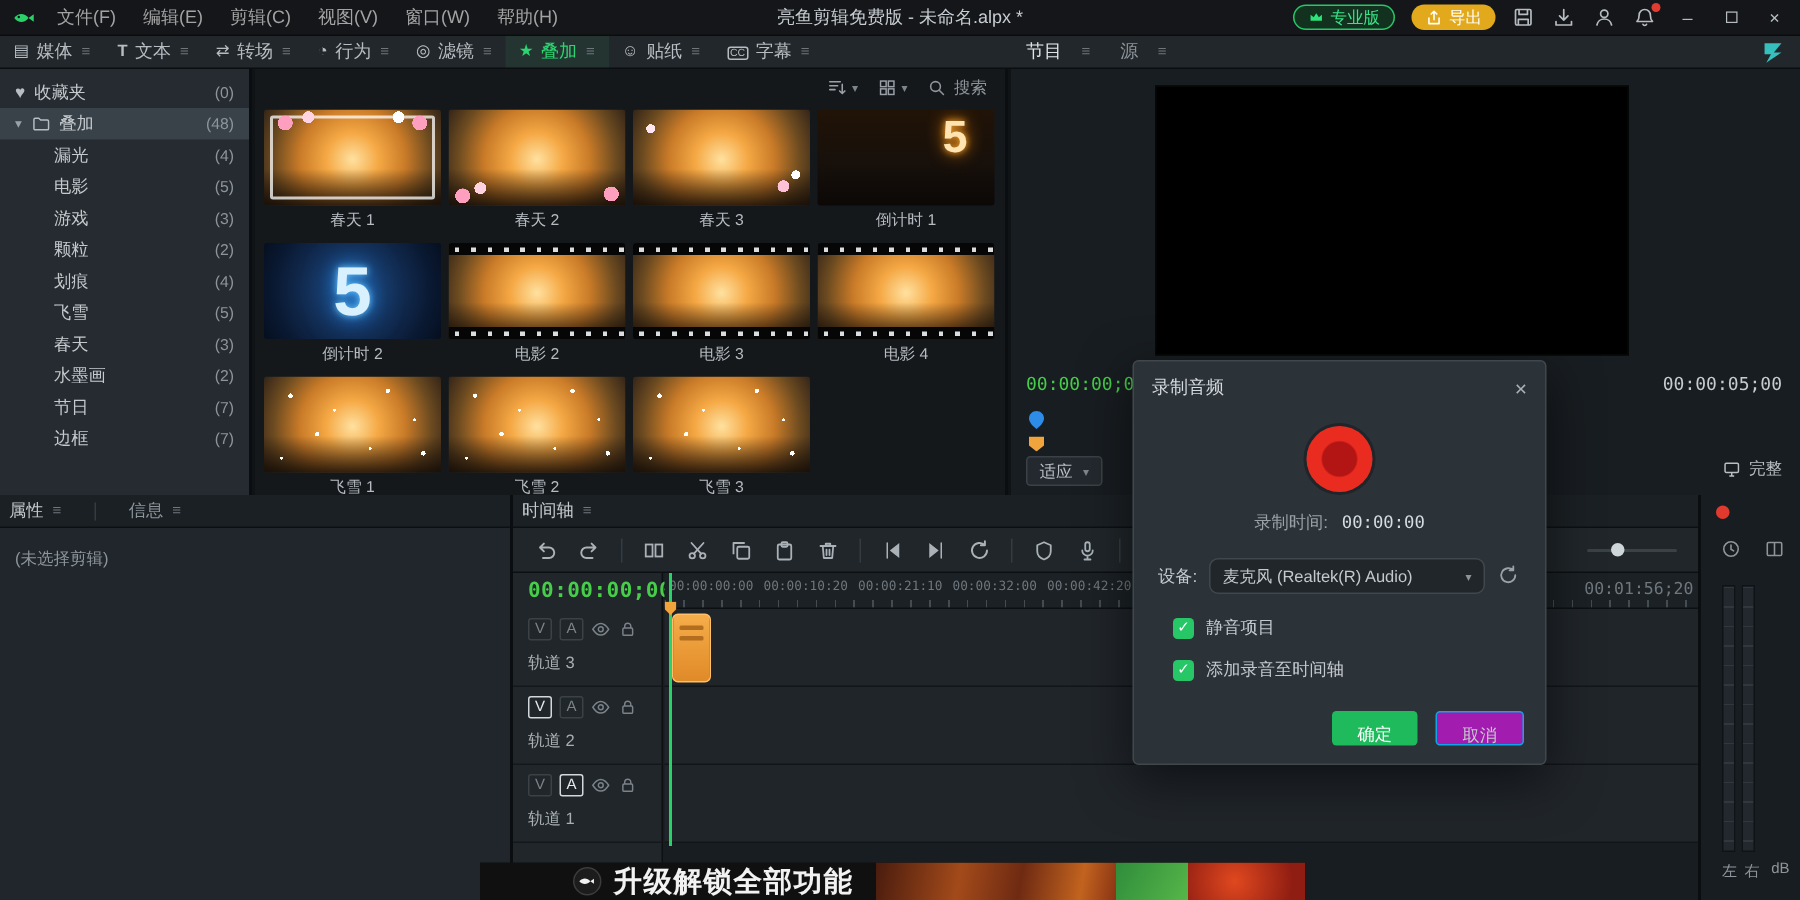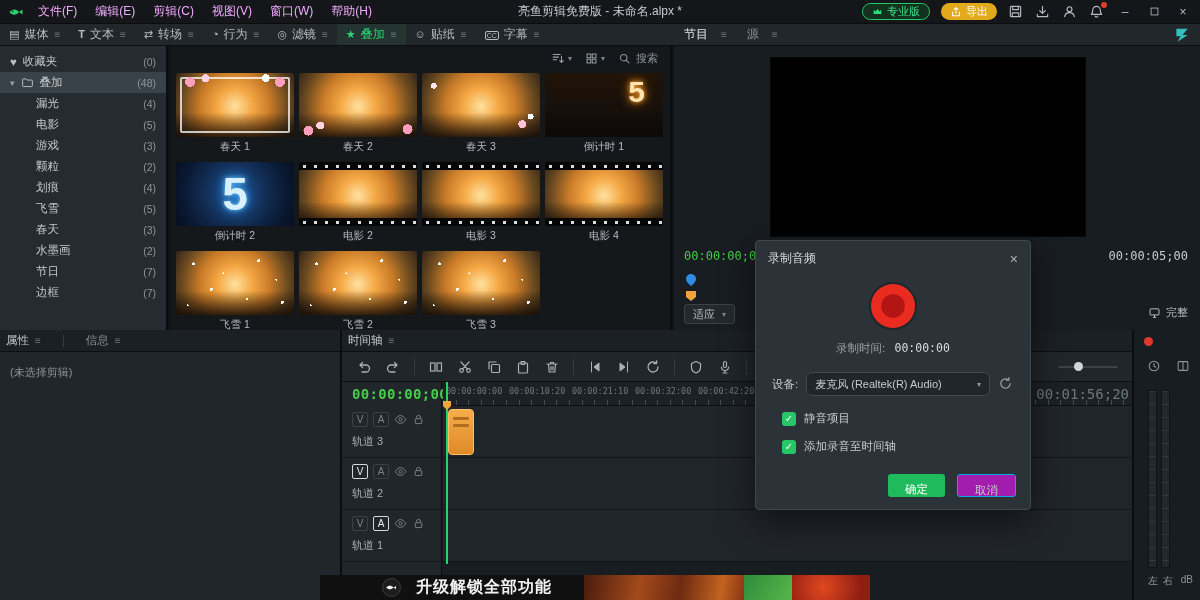--- a/index.html
+++ b/index.html
@@ -6,21 +6,21 @@
   html,body{width:1200px;height:600px;overflow:hidden}
   body{background:#101316;font-family:"Liberation Sans","DejaVu Sans",sans-serif;color:#c3c9cd;font-size:12px}
   svg{display:block}
   i{font-style:normal}
   .app{position:absolute;left:0;top:0;width:1200px;height:600px;background:#101316;overflow:hidden}
 
   
   .titlebar{position:absolute;left:0;top:0;right:0;height:24px;background:#141619;border-bottom:1px solid #0a0c0e;display:flex;align-items:center;padding:0 8px;z-index:20}
   .applogo{width:16px;height:16px;margin-right:6px}
   .menus{display:flex;gap:2px}
-  .menu{padding:2px 8px;color:#f0abfc;white-space:nowrap}
+  .menu{padding:2px 8px;color:#a3a3a3;white-space:nowrap}
   .wintitle{position:absolute;left:50%;transform:translateX(-50%);color:#c6ccd1;white-space:nowrap}
   .tb-right{margin-left:auto;display:flex;align-items:center;gap:11px}
   .pill{display:flex;align-items:center;gap:4px;height:17px;padding:0 9px;border-radius:9px;font-size:11px;cursor:default;white-space:nowrap}
   .pill.pro{background:#12321f;border:1px solid #27c768;color:#3ae287}
   .pill.export{background:#e3a91c;color:#fff}
   .tbico{width:16px;height:16px;position:relative;color:#b6bdc2}
   .bell .dot{position:absolute;right:-2px;top:-2px;width:6px;height:6px;border-radius:50%;background:#e23b30}
   .winbtn{color:#b6bdc2;width:18px;text-align:center;font-size:12px}
 
   
@@ -114,42 +114,42 @@
   .thead-btns{display:flex;gap:5px;align-items:center;color:#7b838a}
   .vab{width:16px;height:15px;border:1px solid #3a4247;border-radius:2px;display:flex;align-items:center;justify-content:center;font-size:10px;color:#7b838a}
   .thead[data-v="true"] .vab.v{border-color:#d2d9dd;color:#e6ebee}
   .thead[data-a="true"] .vab.a{border-color:#d2d9dd;color:#e6ebee}
   .tname{margin-top:7px;font-size:11px;color:#a7afb4}
   .tl-content{position:absolute;left:101px;right:0;top:0;bottom:0}
   .ruler{position:absolute;left:0;right:0;top:0;height:24px;background:#1b2125;border-bottom:1px solid #0d1013;overflow:hidden}
   .ruler-ticks{position:absolute;left:0;right:0;bottom:0;height:5px;background:repeating-linear-gradient(90deg,#434c52 0 1px,transparent 1px 12.6px)}
   .ruler-labels{position:absolute;left:3px;top:4px;display:flex}
   .ruler-labels span{width:63px;flex:none;font-size:8.5px;color:#6f777d;font-family:"DejaVu Sans Mono",monospace;white-space:nowrap}
-  .ruler-end{position:absolute;right:3px;top:4px;font-size:14px;color:#6f777d;font-family:"DejaVu Sans Mono",monospace}
+  .ruler-end{position:absolute;right:3px;top:4px;font-size:11px;color:#6f777d;font-family:"DejaVu Sans Mono",monospace}
   .lanes{position:absolute;left:0;right:0;top:24px}
   .lane{height:52px;border-bottom:1px solid #121619;background:#20252a}
   .playhead{position:absolute;left:3px;top:0;width:2px;height:182px;background:#2bd069;z-index:3}
   .ph-flag{position:absolute;left:0;top:19px;width:8px;height:9px;background:#f2a43c;clip-path:polygon(0 0,100% 0,100% 55%,50% 100%,0 55%);z-index:4}
   .clip{position:absolute;left:5px;top:27px;width:26px;height:46px;background:linear-gradient(180deg,#f5ad4a,#e08a28);border:1px solid #ffc069;border-radius:4px;z-index:2}
   .clip::before{content:"";position:absolute;left:4px;top:7px;right:4px;height:3px;background:#b36d1e;border-radius:1px}
   .clip::after{content:"";position:absolute;left:4px;top:14px;right:4px;height:3px;background:#b36d1e;border-radius:1px}
 
   
   .meter{position:absolute;left:1132px;top:330px;width:68px;height:270px;background:#181d21;border-left:2px solid #0b0e10}
   .recdot{position:absolute;left:10px;top:7px;width:9px;height:9px;border-radius:50%;background:#e03a2e}
   .micons{position:absolute;left:13px;top:29px;display:flex;gap:15px;color:#8d959b}
   .bars{position:absolute;left:14px;top:60px;display:flex;gap:4px}
   .bar{width:9px;height:178px;background:#22282d;background-image:repeating-linear-gradient(180deg,rgba(255,255,255,.07) 0 1px,transparent 1px 13px);border:1px solid #0f1317}
   .mlab{position:absolute;top:244px;font-size:10px;color:#8d959b}
   .mlab.l{left:14px}.mlab.r{left:29px}.mlab.db{right:7px}
 
   
   .banner{position:absolute;left:320px;top:575px;width:550px;height:25px;background:#101010;display:flex;align-items:center;z-index:6;overflow:hidden}
   .b-logo{margin-left:62px;width:19px;height:19px;border-radius:50%;background:#1c1c1c;border:1px solid #3c3c3c;display:flex;align-items:center;justify-content:center;flex:none}
-  .b-text{margin-left:15px;font-size:16px;font-weight:bold;color:#f2f2f2;letter-spacing:1px;white-space:nowrap}
+  .b-text{margin-left:8px;font-size:19px;font-weight:bold;color:#f2f2f2;letter-spacing:1px;white-space:nowrap}
   .b-imgs{margin-left:auto;display:flex;height:100%}
   .b-img1{width:160px;background:linear-gradient(100deg,#4a1c0e,#a34a1a 35%,#6e2a12 60%,#c2631f 85%,#8a3414)}
   .b-img2{width:48px;background:linear-gradient(120deg,#2f8c3b,#57b649)}
   .b-img3{width:78px;background:radial-gradient(circle at 40% 50%,#e0481f,#8f1d12 80%)}
 
   
   .modal{position:absolute;left:755px;top:240px;width:276px;height:270px;background:#2b3238;border:1px solid #40484e;border-radius:4px;box-shadow:0 10px 34px rgba(0,0,0,.55);z-index:10}
   .m-head{display:flex;align-items:center;padding:9px 12px;font-size:12px;color:#d5dade}
   .m-close{margin-left:auto;color:#aab2b8;font-size:14px;line-height:1}
   .m-rec{margin:8px auto 0;width:44px;height:44px;border-radius:50%;background:radial-gradient(circle,#b31414 0 36%,#ea2c20 40% 100%);box-shadow:0 0 0 2px #1f2529}

